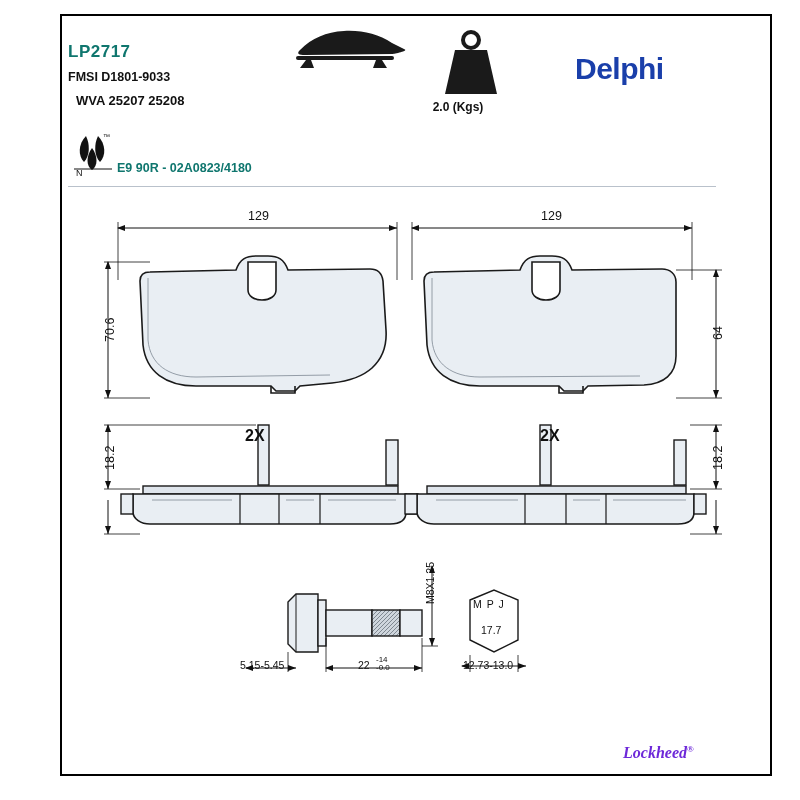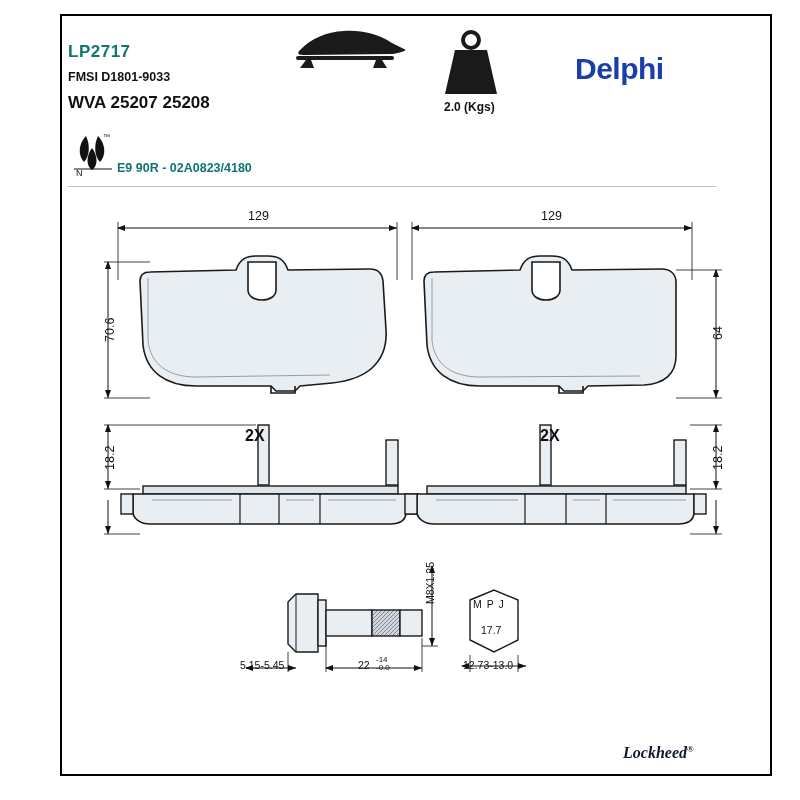--- a/index.html
+++ b/index.html
@@ -8,26 +8,26 @@
   .frame{position:absolute;left:60px;top:14px;width:712px;height:762px;border:2px solid #000;box-sizing:border-box;background:#fff;}
 
   
   .wm{position:absolute;left:0;top:286px;width:800px;text-align:center;font-size:130px;font-weight:bold;color:#dfe7f2;letter-spacing:2px;font-family:"Liberation Sans",sans-serif;z-index:0;user-select:none;}
 
   .layer{position:absolute;left:0;top:0;width:800px;height:800px;z-index:2;}
 
   
   .hdr-code{position:absolute;left:68px;top:42px;font-size:17px;font-weight:bold;color:#0f766e;letter-spacing:.5px;}
   .hdr-fmsi{position:absolute;left:68px;top:70px;font-size:12.5px;font-weight:bold;color:#111;}
-  .hdr-wva{position:absolute;left:68px;top:93px;font-size:17px;font-weight:bold;color:#111;}
+  .hdr-wva{position:absolute;left:76px;top:93px;font-size:13px;font-weight:bold;color:#111;}
   .brand{position:absolute;left:575px;top:52px;font-size:30px;font-weight:bold;color:#1a3faa;letter-spacing:-.5px;font-family:"Liberation Sans",sans-serif;}
-  .weight-lbl{position:absolute;left:444px;top:100px;width:120px;font-size:12px;font-weight:bold;color:#111;}
+  .weight-lbl{position:absolute;left:398px;top:100px;width:120px;text-align:center;font-size:12px;font-weight:bold;color:#111;}
   .ece{position:absolute;left:117px;top:161px;font-size:12.5px;font-weight:bold;color:#0f766e;}
   .hr{position:absolute;left:68px;top:186px;width:648px;height:1px;background:#b9c1cb;}
-  .lockheed{position:absolute;left:623px;top:744px;font-size:16px;font-weight:bold;color:#0f172a;font-style:italic;font-family:"Liberation Serif",serif;}
+  .lockheed{position:absolute;left:623px;top:744px;font-size:16px;font-weight:bold;color:#6d28d9;font-style:italic;font-family:"Liberation Serif",serif;}
   .lockheed sup{font-size:9px;vertical-align:super;}
 
   
   .dim{position:absolute;font-size:12.5px;color:#111;font-family:"Liberation Sans",sans-serif;}
   .dim.v{transform-origin:left top;}
   .two-x{position:absolute;font-size:16px;font-weight:bold;color:#111;}
   .bolt-code{position:absolute;left:330px;top:683px;width:200px;text-align:center;font-size:12.5px;color:#111;}
   .small{font-size:10.5px;}
   .tiny{font-size:8px;}
 </style>

